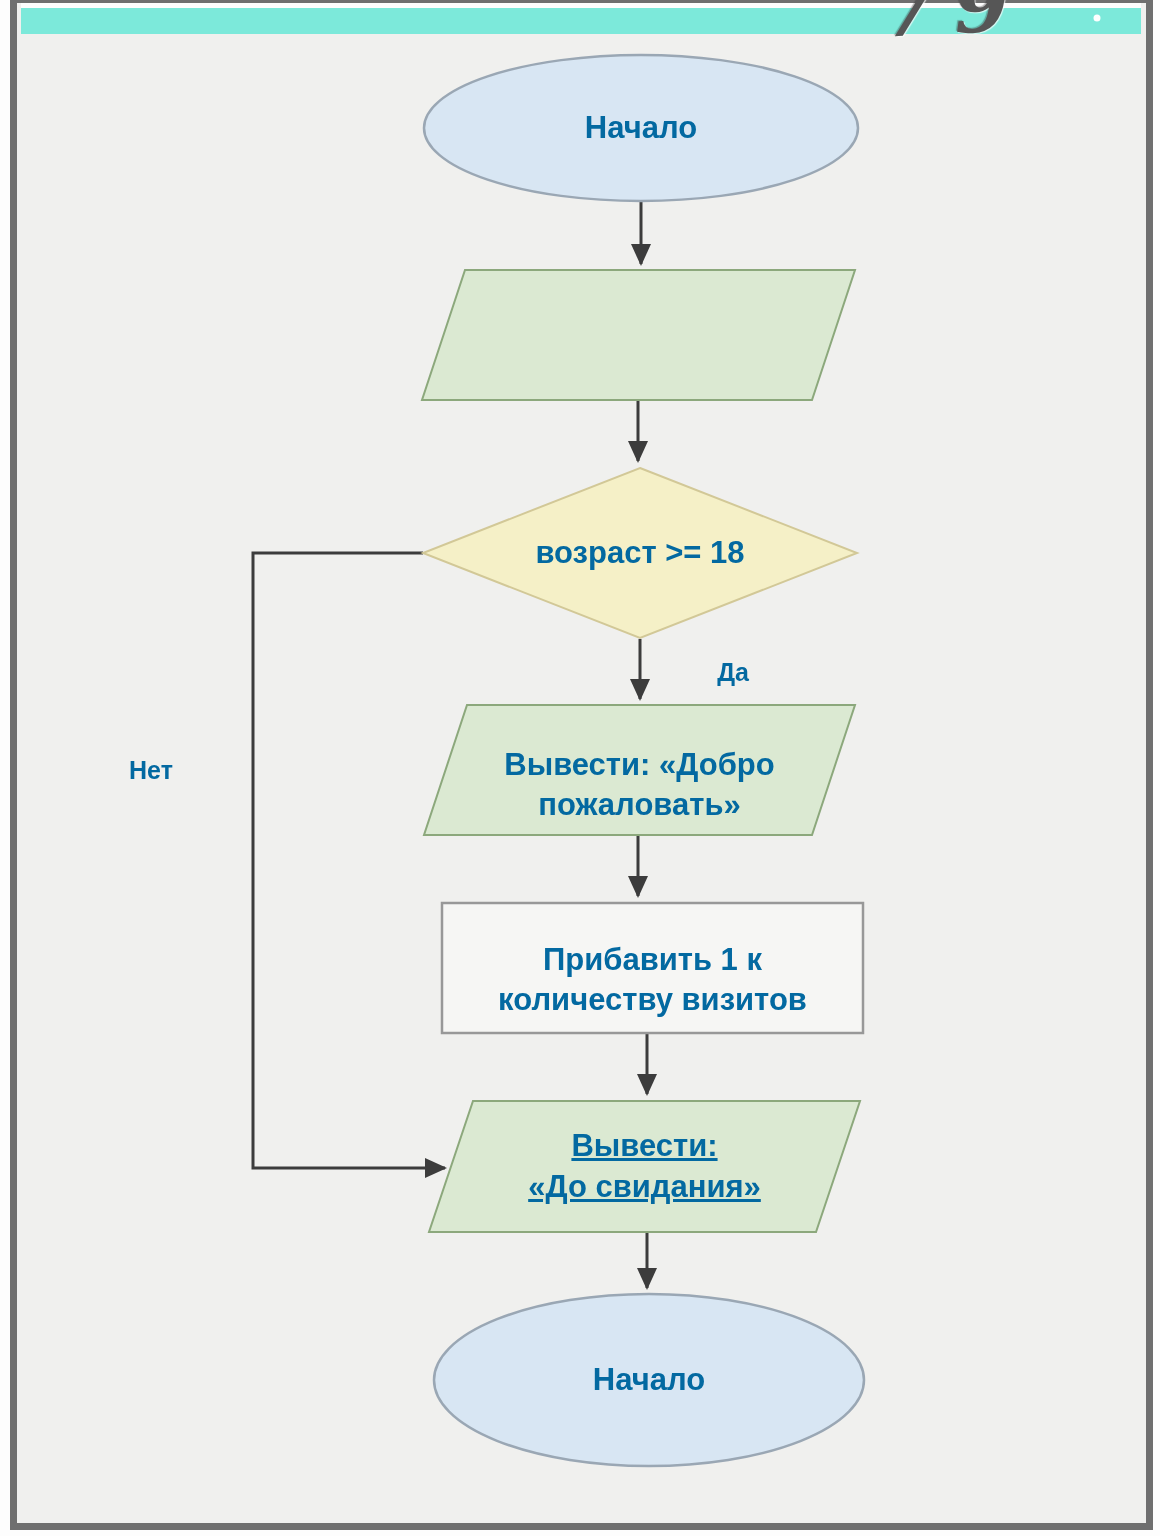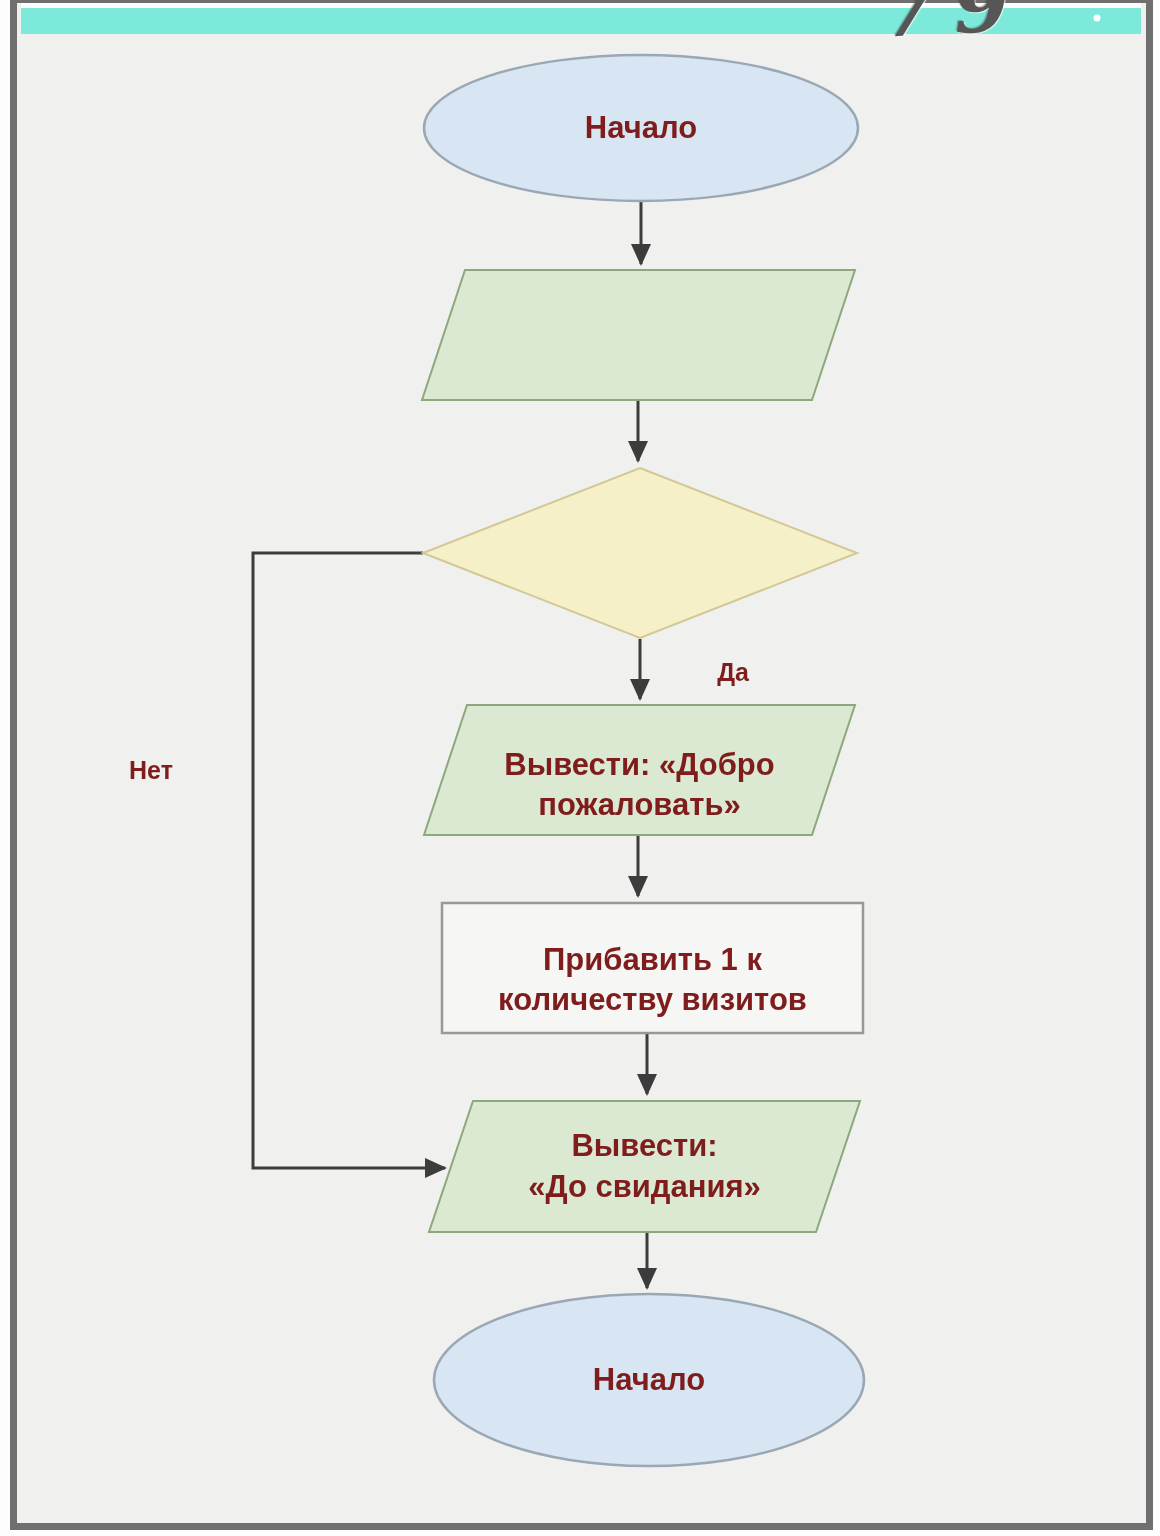--- a/index.html
+++ b/index.html
@@ -8,31 +8,31 @@
     background:#fdfdfd; overflow:hidden;
     font-family:"Liberation Sans", sans-serif;
   }
   .frame {
     position:absolute; left:10px; top:-4px; width:1143px; height:1534px;
     box-sizing:border-box; border:7px solid #6f6f6f; background:#f0f0ee;
   }
   .flow-svg { position:absolute; left:0; top:0; }
   .lbl {
     position:absolute; display:flex; align-items:center; justify-content:center;
-    text-align:center; color:#7f1d1d; font-weight:bold; font-size:31px;
+    text-align:center; color:#0369a1; font-weight:bold; font-size:31px;
     line-height:1.3; white-space:pre-line; pointer-events:none;
   }
   .edge-lbl { font-size:25px; }
   .lbl-start    { left:424px; top:55px;   width:434px; height:146px; }
   .lbl-input    { left:422px; top:270px;  width:433px; height:130px; }
   .lbl-decision { left:423px; top:468px;  width:434px; height:170px; }
   .lbl-yes      { left:696px; top:650px;  width:74px;  height:44px; }
   .lbl-welcome  { left:424px; top:705px;  width:431px; height:160px; }
   .lbl-process  { left:442px; top:903px;  width:421px; height:154px; }
-  .lbl-goodbye  { left:429px; top:1101px; width:431px; height:131px; }
+  .lbl-goodbye  { left:429px; top:1101px; width:431px; height:131px;text-decoration:underline; }
   .lbl-end      { left:434px; top:1294px; width:430px; height:172px; }
   .lbl-no       { left:106px; top:748px;  width:90px;  height:44px; }
   .handwriting {
     position:absolute; left:882px; top:-42px;
     font-family:"DejaVu Serif", serif; font-style:italic; font-weight:bold;
     font-size:80px; color:#565656; letter-spacing:16px;
     transform:rotate(-3deg);
     text-shadow:1px 1px 1px rgba(255,255,255,0.7), -1px -1px 1px rgba(40,40,40,0.35);
     pointer-events:none;
   }
@@ -66,20 +66,21 @@
     <ellipse cx="641" cy="128" rx="217" ry="73" stroke-width="2.5" fill="#d8e6f3" stroke="#9aa7b4"></ellipse>
     <polygon points="465,270 855,270 812,400 422,400" stroke-width="2" fill="#dbe9d2" stroke="#8ca87c"></polygon>
     <polygon points="640,468 857,553 640,638 423,553" stroke-width="2" fill="#f5f0c7" stroke="#d2c897"></polygon>
     <polygon points="467,705 855,705 812,835 424,835" stroke-width="2" fill="#dbe9d2" stroke="#8ca87c"></polygon>
     <rect x="442" y="903" width="421" height="130" stroke-width="2.5" fill="#f6f6f4" stroke="#989898"></rect>
     <polygon points="473,1101 860,1101 816,1232 429,1232" stroke-width="2" fill="#dbe9d2" stroke="#8ca87c"></polygon>
     <ellipse cx="649" cy="1380" rx="215" ry="86" stroke-width="2.5" fill="#d8e6f3" stroke="#9aa7b4"></ellipse>
   </svg>
 
   <div class="lbl lbl-start">Начало</div>
+  <div class="lbl lbl-decision">возраст &gt;= 18</div>
   <div class="lbl edge-lbl lbl-yes">Да</div>
   <div class="lbl lbl-welcome">Вывести: «Добро
 пожаловать»</div>
   <div class="lbl lbl-process">Прибавить 1 к
 количеству визитов</div>
   <div class="lbl lbl-goodbye">Вывести:
 «До свидания»</div>
   <div class="lbl lbl-end">Начало</div>
   <div class="lbl edge-lbl lbl-no">Нет</div>
 

